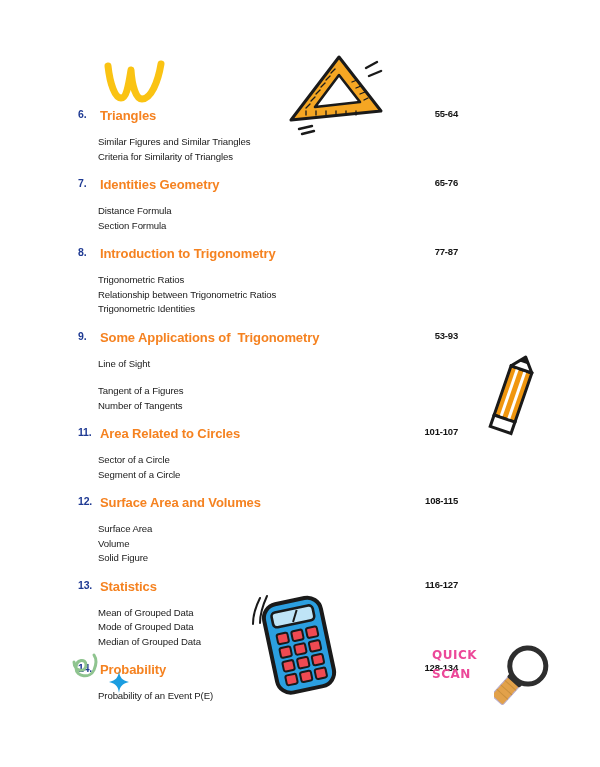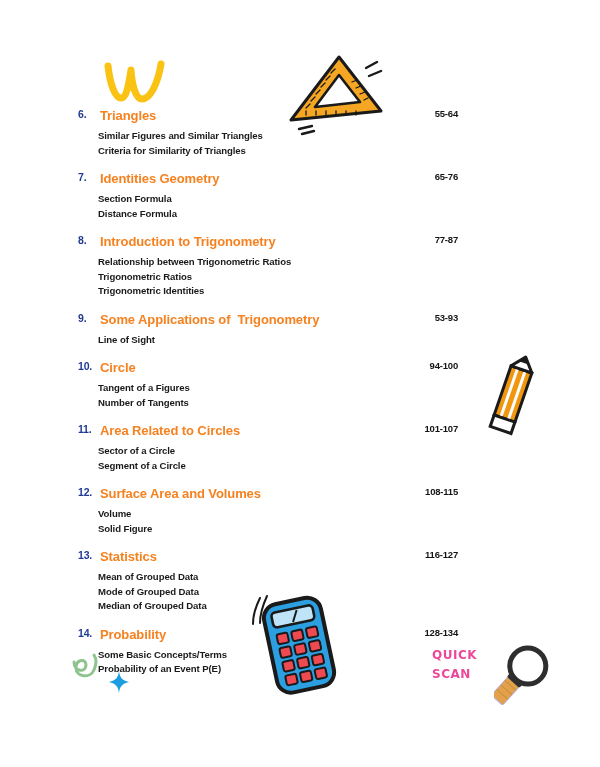--- a/index.html
+++ b/index.html
@@ -67,24 +67,23 @@
     right: 0;
     top: 0;
     font-size: 9.5px;
     font-weight: bold;
     color: #141414;
     text-align: center;
     letter-spacing: -0.2px;
   }
 
   .ch-subs {
-    margin: 5px 0 0 20px;
+    margin: 11px 0 0 20px;
     padding: 0;
     list-style: none;
-    font-weight: bold;
   }
 
   .ch-subs li {
     font-size: 9.6px;
     color: #1a1a1a;
     line-height: 14.5px;
     letter-spacing: -0.1px;
   }
 
   
@@ -178,52 +177,47 @@
           <li>Criteria for Similarity of Triangles</li>
         </ul>
       </div>
       <div class="chapter">
         <div class="chapter-head">
           <span class="ch-num">7.</span>
           <span class="ch-title">Identities Geometry</span>
           <span class="ch-pages">65-76</span>
         </div>
         <ul class="ch-subs">
+          <li>Distance Formula</li>
           <li>Section Formula</li>
-          <li>Distance Formula</li>
         </ul>
       </div>
       <div class="chapter">
         <div class="chapter-head">
           <span class="ch-num">8.</span>
           <span class="ch-title">Introduction to Trigonometry</span>
           <span class="ch-pages">77-87</span>
         </div>
         <ul class="ch-subs">
+          <li>Trigonometric Ratios</li>
           <li>Relationship between Trigonometric Ratios</li>
-          <li>Trigonometric Ratios</li>
           <li>Trigonometric Identities</li>
         </ul>
       </div>
       <div class="chapter">
         <div class="chapter-head">
           <span class="ch-num">9.</span>
           <span class="ch-title">Some Applications of  Trigonometry</span>
           <span class="ch-pages">53-93</span>
         </div>
         <ul class="ch-subs">
           <li>Line of Sight</li>
         </ul>
       </div>
       <div class="chapter">
-        <div class="chapter-head">
-          <span class="ch-num">10.</span>
-          <span class="ch-title">Circle</span>
-          <span class="ch-pages">94-100</span>
-        </div>
         <ul class="ch-subs">
           <li>Tangent of a Figures</li>
           <li>Number of Tangents</li>
         </ul>
       </div>
       <div class="chapter">
         <div class="chapter-head">
           <span class="ch-num">11.</span>
           <span class="ch-title">Area Related to Circles</span>
           <span class="ch-pages">101-107</span>
@@ -233,20 +227,21 @@
           <li>Segment of a Circle</li>
         </ul>
       </div>
       <div class="chapter">
         <div class="chapter-head">
           <span class="ch-num">12.</span>
           <span class="ch-title">Surface Area and Volumes</span>
           <span class="ch-pages">108-115</span>
         </div>
         <ul class="ch-subs">
+          <li>Surface Area</li>
           <li>Volume</li>
           <li>Solid Figure</li>
         </ul>
       </div>
       <div class="chapter">
         <div class="chapter-head">
           <span class="ch-num">13.</span>
           <span class="ch-title">Statistics</span>
           <span class="ch-pages">116-127</span>
         </div>
@@ -256,21 +251,20 @@
           <li>Median of Grouped Data</li>
         </ul>
       </div>
       <div class="chapter">
         <div class="chapter-head">
           <span class="ch-num">14.</span>
           <span class="ch-title">Probability</span>
           <span class="ch-pages">128-134</span>
         </div>
         <ul class="ch-subs">
-          <li>Some Basic Concepts/Terms</li>
           <li>Probability of an Event P(E)</li>
         </ul>
       </div>
     </div>
 
   <div class="deco" id="pencil">
     <svg width="74" height="84" viewBox="0 0 74 84">
       <g transform="rotate(19 37 42)">
         <rect x="26" y="16" width="22" height="52" fill="#f0960f" stroke="#1a1a1a" stroke-width="3"></rect>
         <line x1="33" y1="17" x2="33" y2="67" stroke="#ffffff" stroke-width="3"></line>

